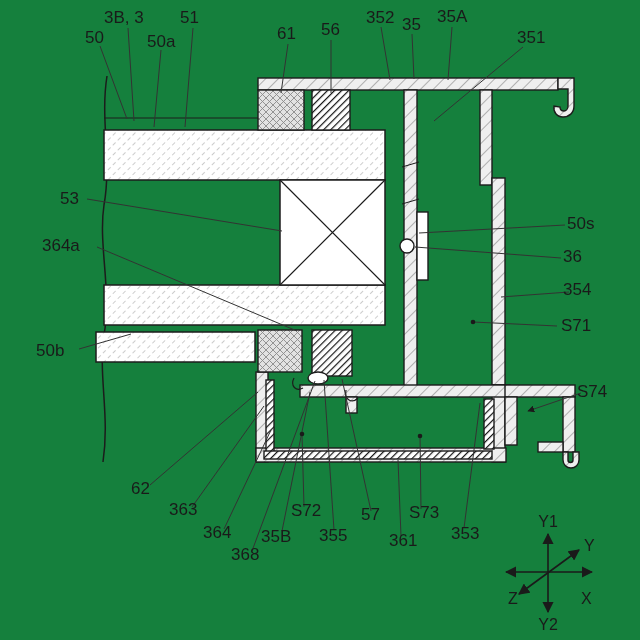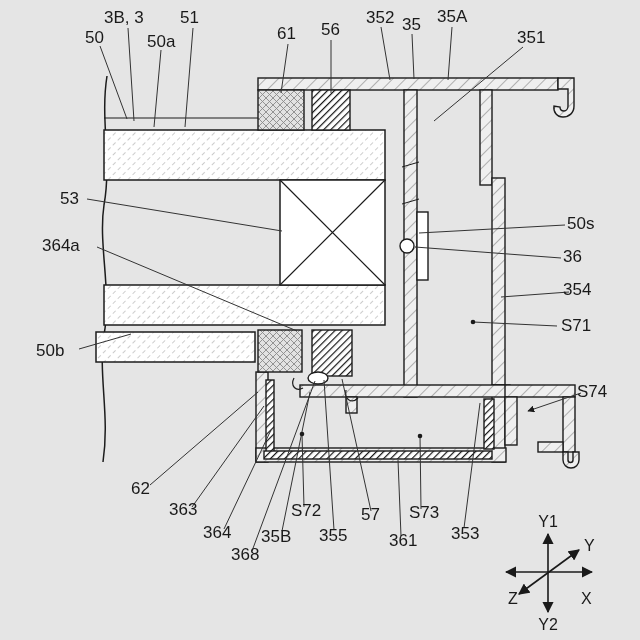--- a/index.html
+++ b/index.html
@@ -1,16 +1,16 @@
 <!DOCTYPE html>
 <html><head>
 <meta charset="utf-8">
 <style>
   html,body{margin:0;padding:0;background:#ffffff;}
-  .stage{position:relative;width:640px;height:640px;background:#e5e5e5;overflow:hidden;
+  .stage{position:relative;width:640px;height:640px;background:#15803d;overflow:hidden;
          font-family:"Liberation Sans",sans-serif;}
   svg{display:block;}
   text{font-family:"Liberation Sans",sans-serif;font-size:17px;fill:#1a1a1a;}
   text.axis{font-size:16px;}
 </style>
 </head>
 <body>
 
 <div class="stage">
 <svg width="640" height="640" viewBox="0 0 640 640">

